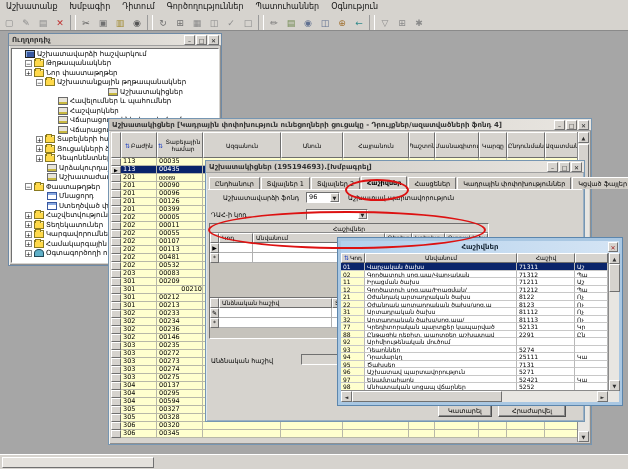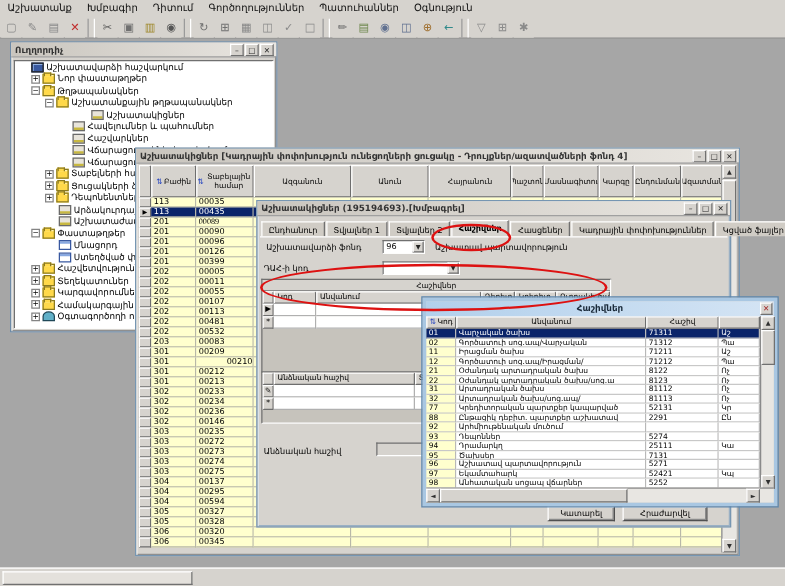--- a/index.html
+++ b/index.html
@@ -143,35 +143,35 @@
         <span class="tb-btn">✕</span>
       </span>
     </div>
     <div id="tree-content">
         <div class="tree-row" style="padding-left: 2px;">
           <span class="expander exp-none"></span>
           <span class="t-icon i-app"></span>
           <span>Աշխատավարձի հաշվարկում</span>
         </div>
         <div class="tree-row" style="padding-left: 13px;">
+          <span class="expander">−</span>
+          <span class="t-icon i-folder"></span>
+          <span>Թղթապանակներ</span>
+        </div>
+        <div class="tree-row" style="padding-left: 13px;">
           <span class="expander">+</span>
           <span class="t-icon i-folder"></span>
           <span>Նոր փաստաթղթեր</span>
-        </div>
-        <div class="tree-row" style="padding-left: 13px;">
-          <span class="expander">−</span>
-          <span class="t-icon i-folder"></span>
-          <span>Թղթապանակներ</span>
         </div>
         <div class="tree-row" style="padding-left: 24px;">
           <span class="expander">−</span>
           <span class="t-icon i-folder"></span>
           <span>Աշխատանքային թղթապանակներ</span>
         </div>
-        <div class="tree-row" style="padding-left: 50px;">
+        <div class="tree-row" style="padding-left: 50px; justify-content: center;">
           <span class="expander exp-none"></span>
           <span class="t-icon i-card"></span>
           <span>Աշխատակիցներ</span>
         </div>
         <div class="tree-row" style="padding-left: 35px;">
           <span class="expander exp-none"></span>
           <span class="t-icon i-card"></span>
           <span>Հավելումներ և պահումներ</span>
         </div>
         <div class="tree-row" style="padding-left: 35px;">
@@ -778,21 +778,21 @@
         <span class="tab">Ընդհանուր</span>
         <span class="tab">Տվյալներ 1</span>
         <span class="tab">Տվյալներ 2</span>
         <span class="tab active">Հաշիվներ</span>
         <span class="tab">Հասցեներ</span>
         <span class="tab">Կադրային փոփոխություններ</span>
         <span class="tab">Կցված ֆայլեր</span>
       </div>
     <div class="tab-line"></div>
 
-    <span class="fld-label" style="left:7px; top:33px;">Աշխատավարձի ֆոնդ</span>
+    <span class="fld-label" style="left:17px; top:33px;">Աշխատավարձի ֆոնդ</span>
     <span class="combo" style="left:100px; top:31px; width:34px;">
       <span>96</span>
       <span class="dd">▼</span>
     </span>
     <span class="fld-label" style="left:142px; top:33px;">Աշխատավ պարտավորություն</span>
 
     <span class="fld-label" style="left:5px; top:50px;">ԴԱՀ-ի կոդ</span>
     <span class="combo" style="left:100px; top:48px; width:62px;">
       <span class="dd">▼</span>
     </span>

